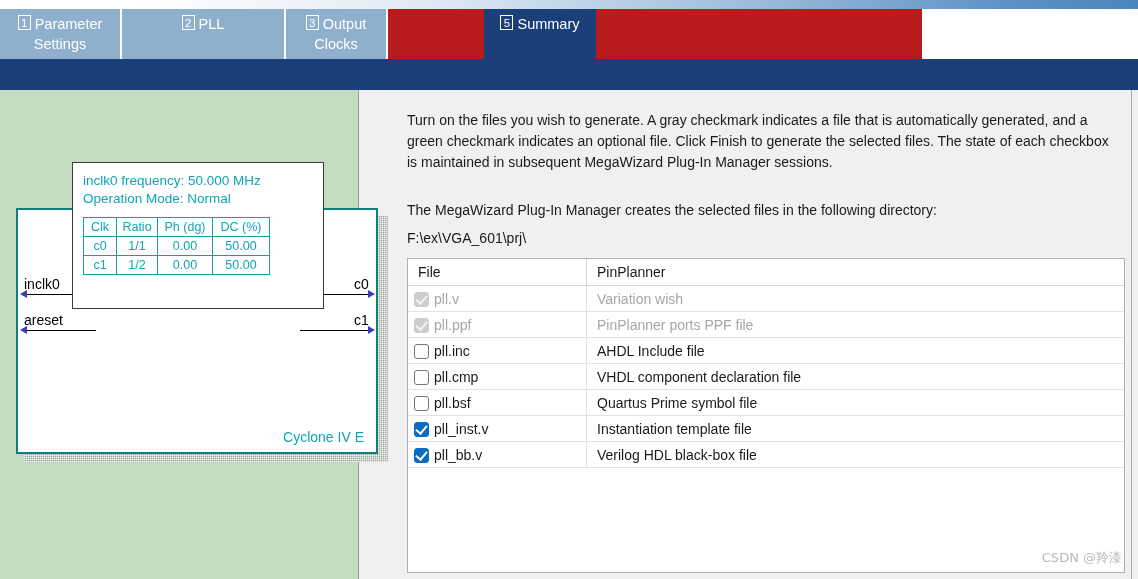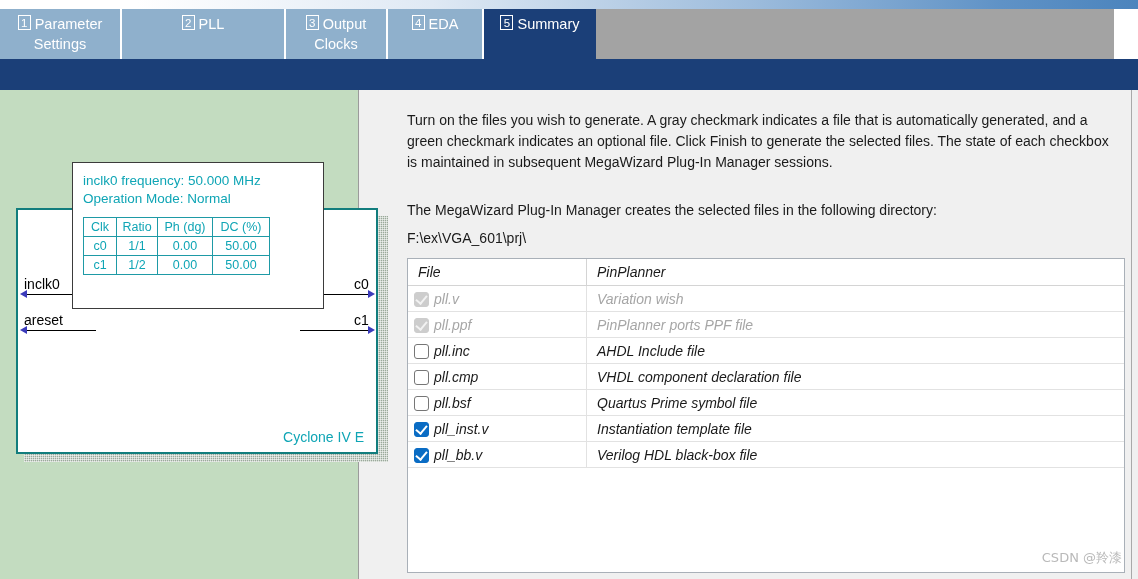--- a/index.html
+++ b/index.html
@@ -20,22 +20,22 @@
     position: absolute;
     left: 0; top: 0;
     width: 1138px; height: 9px;
     background: linear-gradient(to right, #ffffff 0%, #ffffff 12%, #dfe9f4 38%, #9dbcdc 66%, #5f92c6 88%, #4b84bd 100%);
   }
 
   
   #tab-bar {
     position: absolute;
     left: 0; top: 9px;
-    width: 1114px; height: 50px;
-    background: #a3a3a3;
+    width: 922px; height: 50px;
+    background: #b91c1c;
   }
   .tab {
     position: absolute;
     top: 0;
     height: 50px;
     background: #8fb0cc;
     border-right: 2px solid #ffffff;
     box-sizing: border-box;
     color: #ffffff;
     font-size: 14.5px;
@@ -252,21 +252,20 @@
 
   
   #file-table-wrap {
     position: absolute;
     left: 44px; top: 168px;
     width: 718px; height: 315px;
     background: #ffffff;
     border: 1px solid #a9b0b8;
     box-sizing: border-box;
     overflow: hidden;
-    font-style: italic;
   }
   #file-table {
     width: 100%;
     border-collapse: collapse;
     font-size: 14px;
     table-layout: fixed;
   }
   #file-table th {
     text-align: left;
     font-weight: normal;
@@ -350,24 +349,20 @@
 
   <div class="tab" id="tab-2">
     <span class="tnum">2</span><span class="tlabel-l1">PLL</span>
   </div>
 
   <div class="tab" id="tab-3">
     <span class="tnum">3</span><span class="tlabel-l1">Output</span>
     <span class="tlabel-l2">Clocks</span>
   </div>
 
-  <div class="tab" id="tab-4">
-    <span class="tnum">4</span><span class="tlabel-l1">EDA</span>
-    <span class="tlabel-l2"></span>
-  </div>
 
   <div class="tab active" id="tab-5">
     <span class="tnum">5</span><span class="tlabel-l1">Summary</span>
     <span class="tlabel-l2"></span>
   </div>
 
 </div>
 
 <div id="navy-bar"></div>
 

